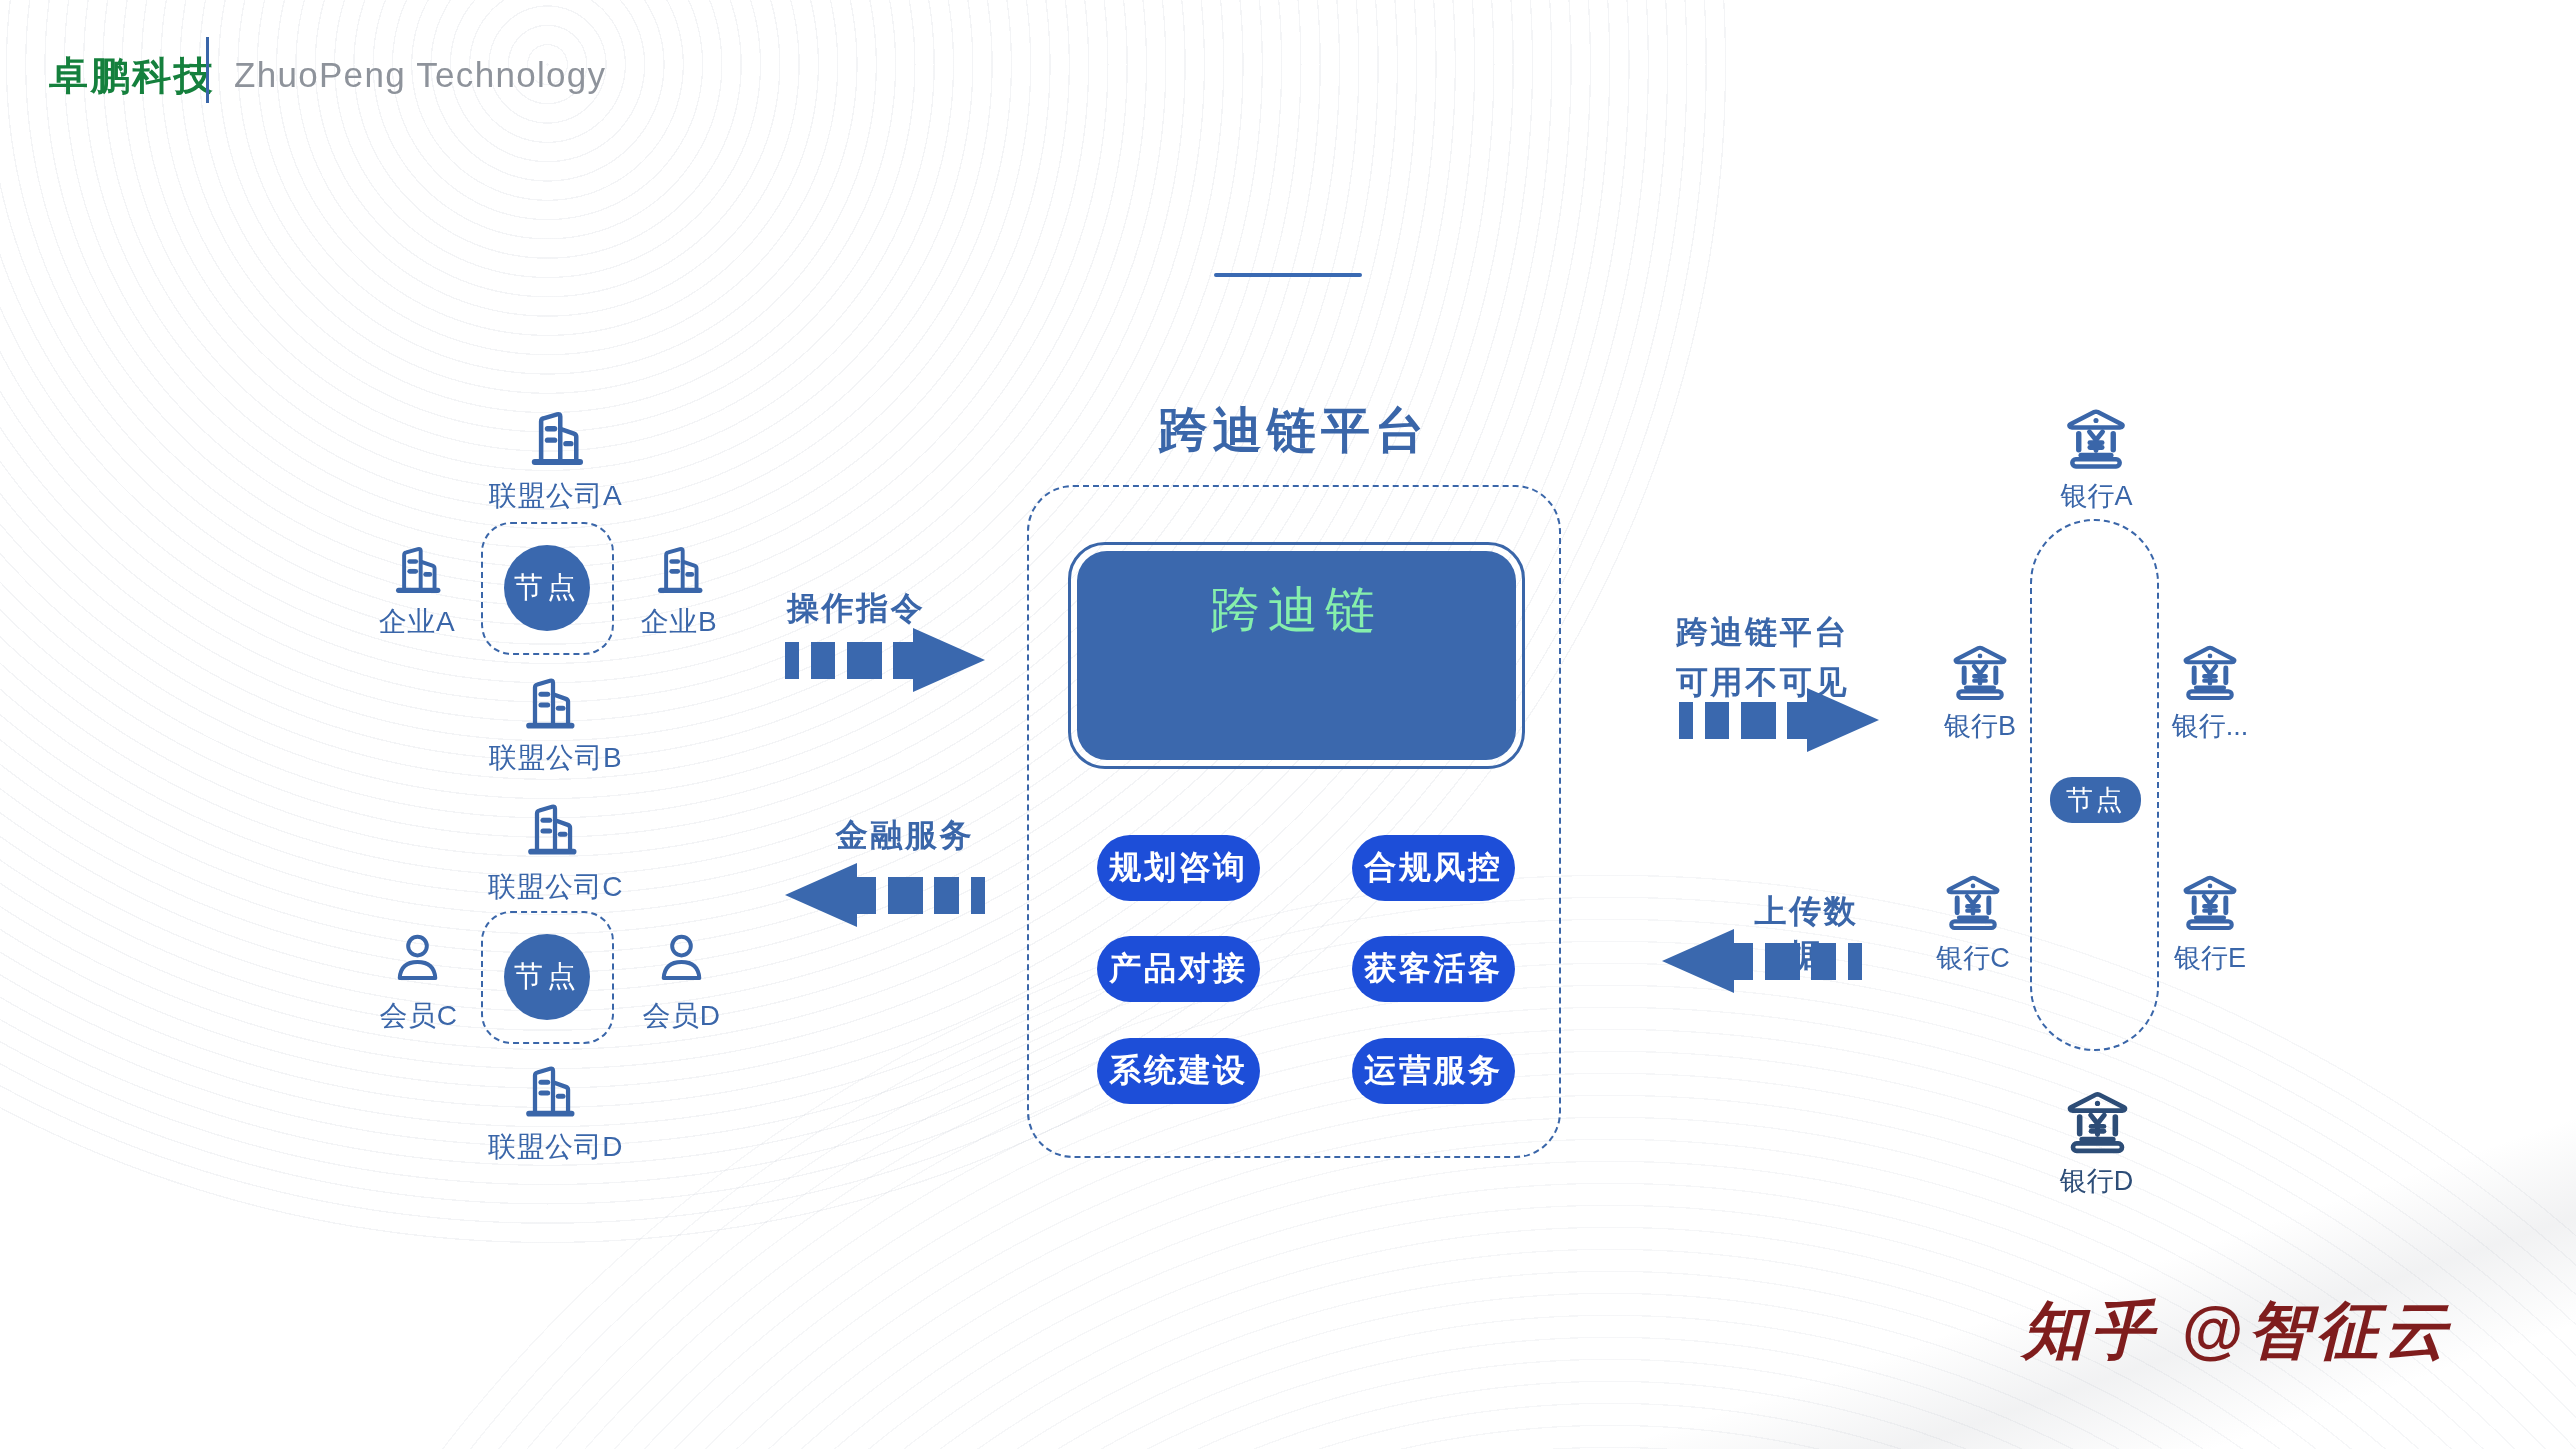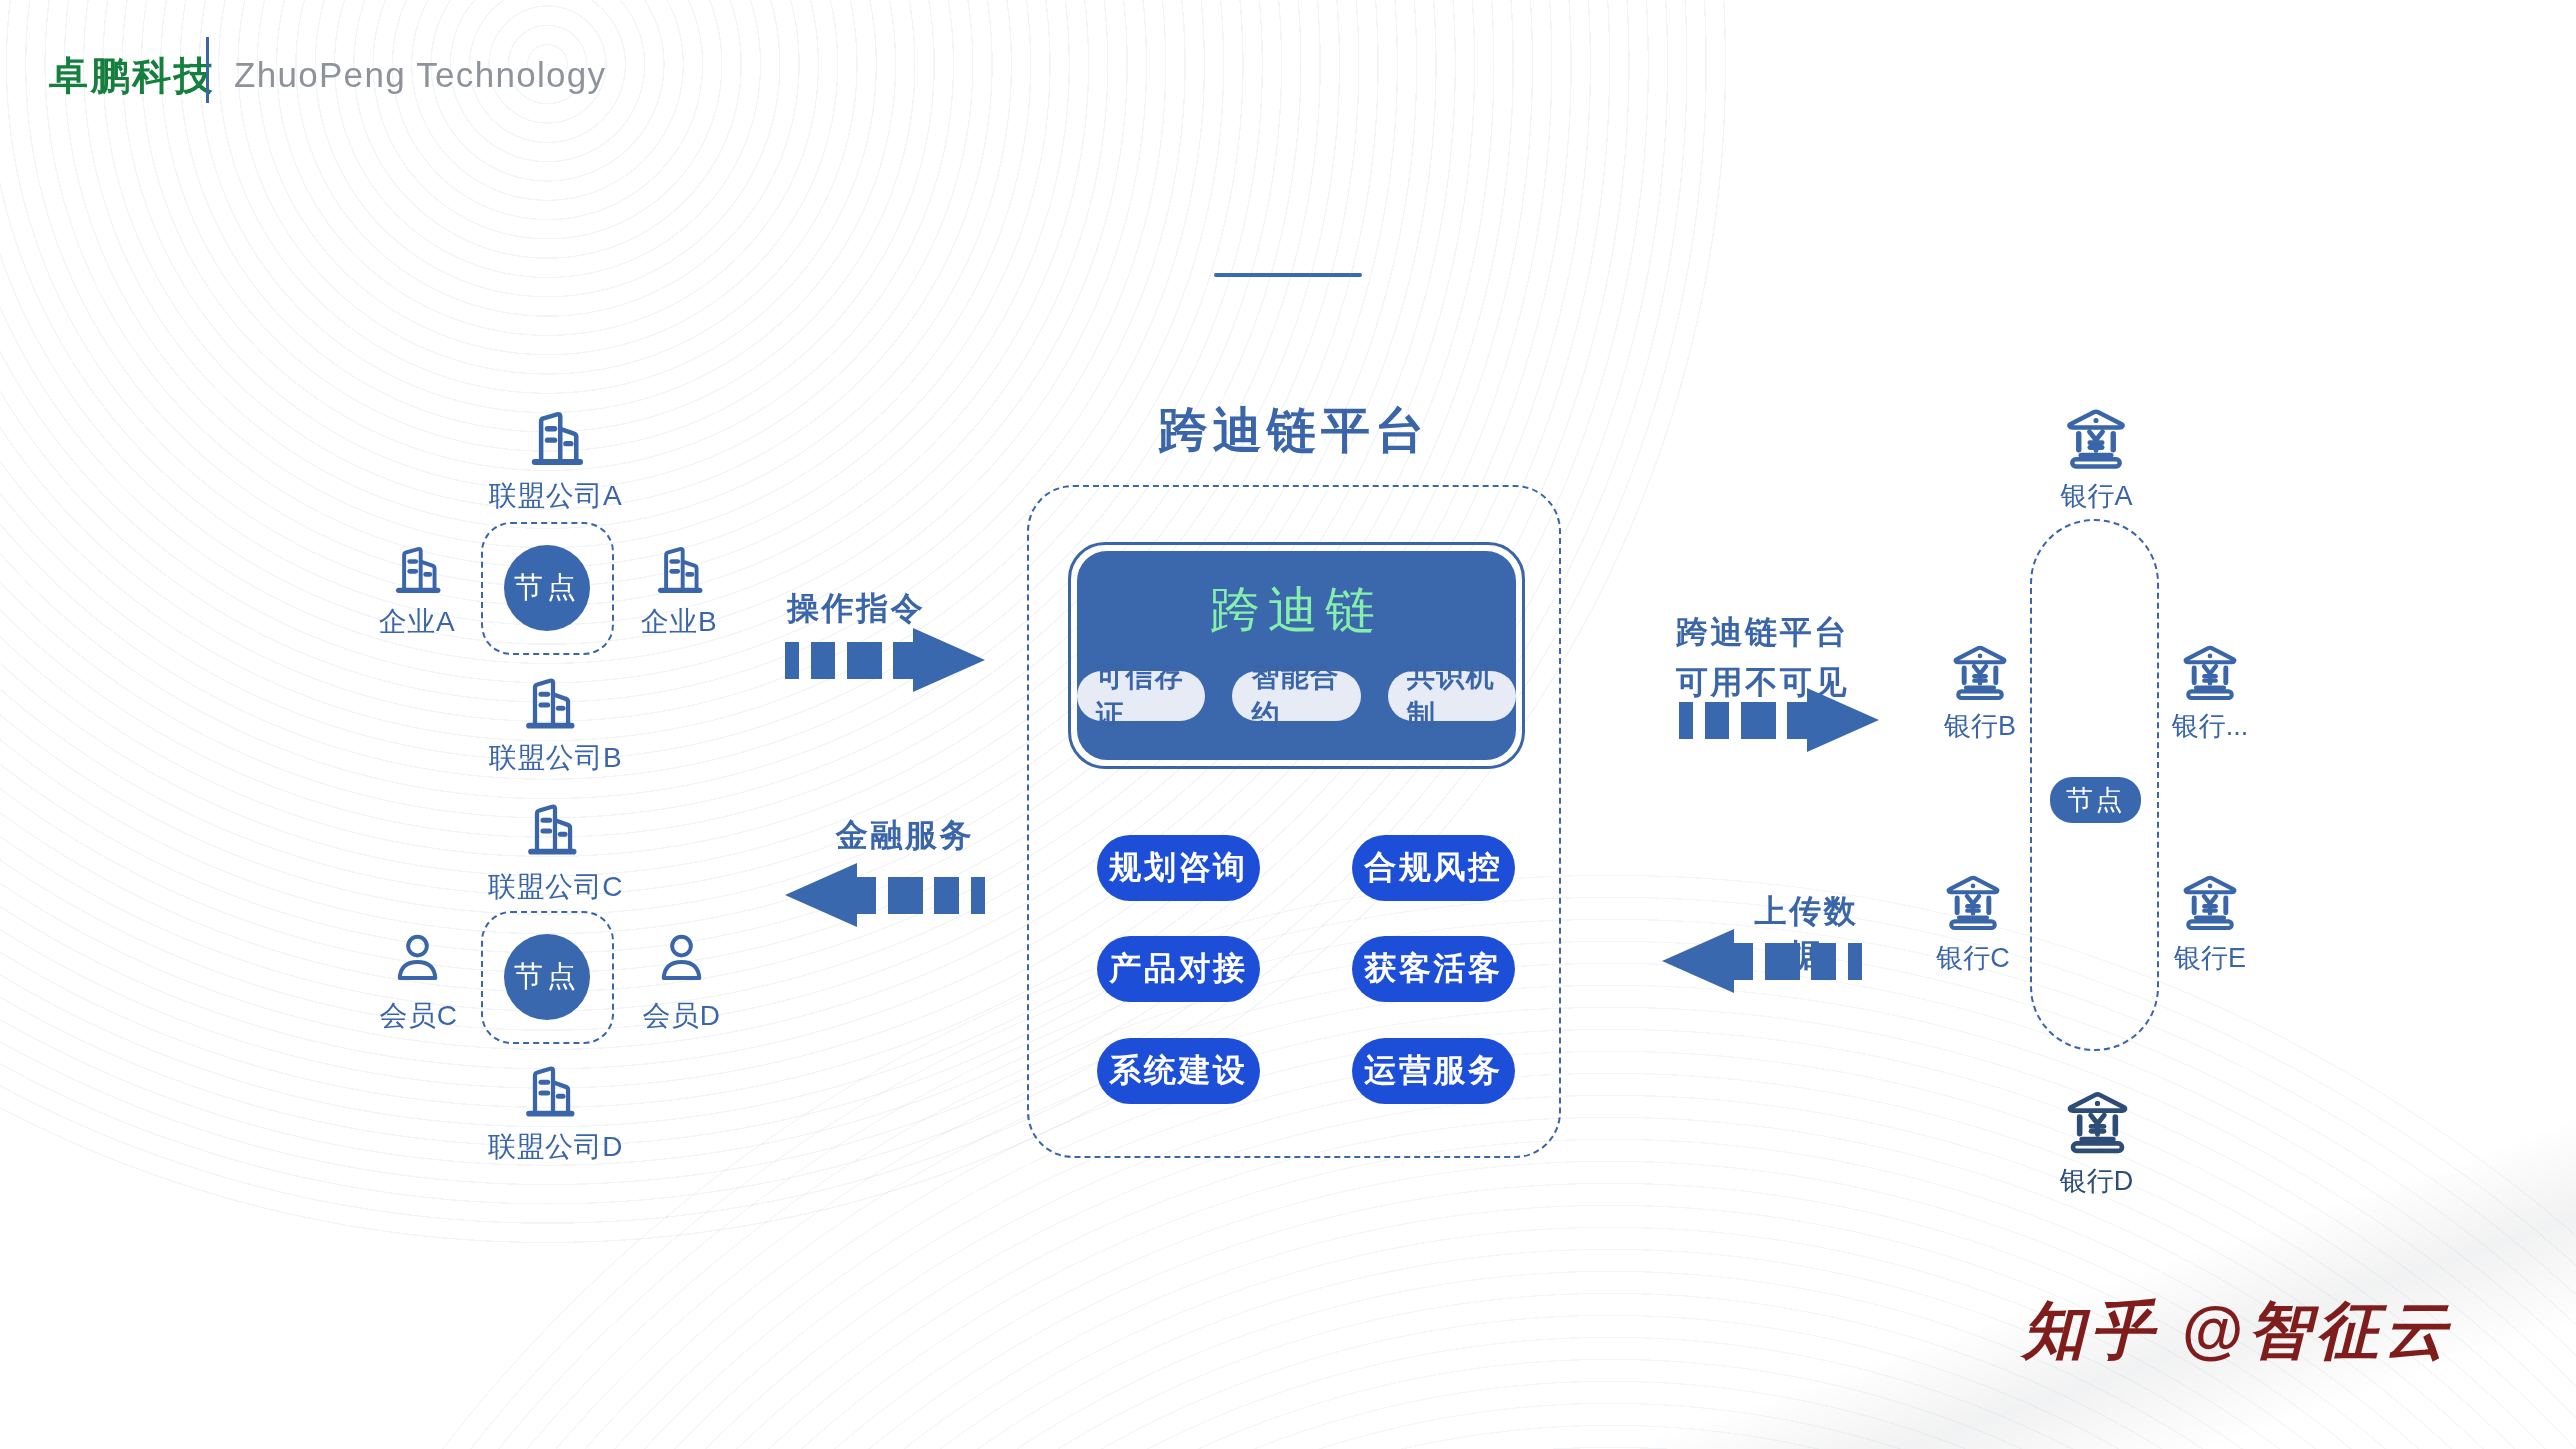--- a/index.html
+++ b/index.html
@@ -121,25 +121,20 @@
   <div class="abs z" id="logo-en">ZhuoPeng Technology</div>
 
   <div class="abs z" id="title-underline"></div>
 
   <div class="abs z" id="platform-label">跨迪链平台</div>
   <div class="abs z" id="platform-box"></div>
 
   <div class="abs z" id="chain-card">
     <div id="chain-fill">
       <div id="chain-name">跨迪链</div>
-      <div id="chain-pills">
-        <div class="chain-pill">可信存证</div>
-        <div class="chain-pill">智能合约</div>
-        <div class="chain-pill">共识机制</div>
-      </div>
     </div>
   </div>
 
   <div class="service-btn z" style="left:1097px;top:835px;">规划咨询</div>
   <div class="service-btn z" style="left:1352px;top:835px;">合规风控</div>
   <div class="service-btn z" style="left:1097px;top:936px;">产品对接</div>
   <div class="service-btn z" style="left:1352px;top:936px;">获客活客</div>
   <div class="service-btn z" style="left:1097px;top:1038px;">系统建设</div>
   <div class="service-btn z" style="left:1352px;top:1038px;">运营服务</div>
 

